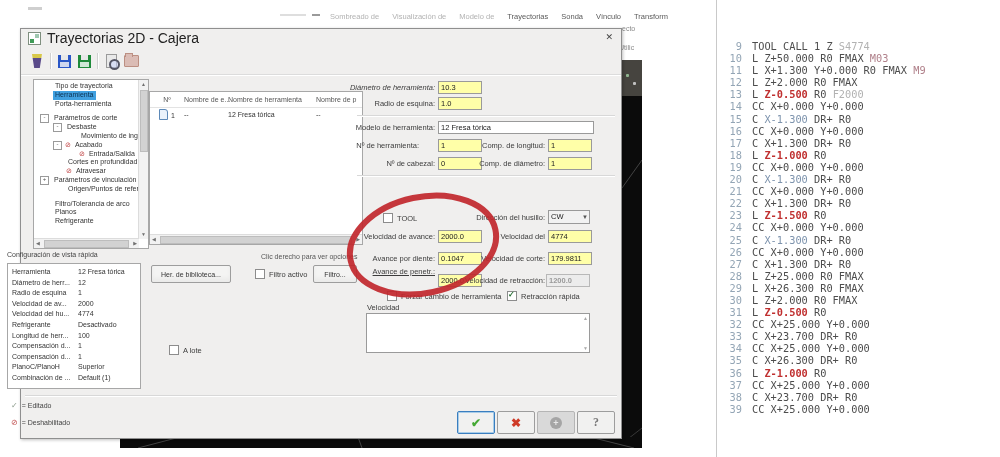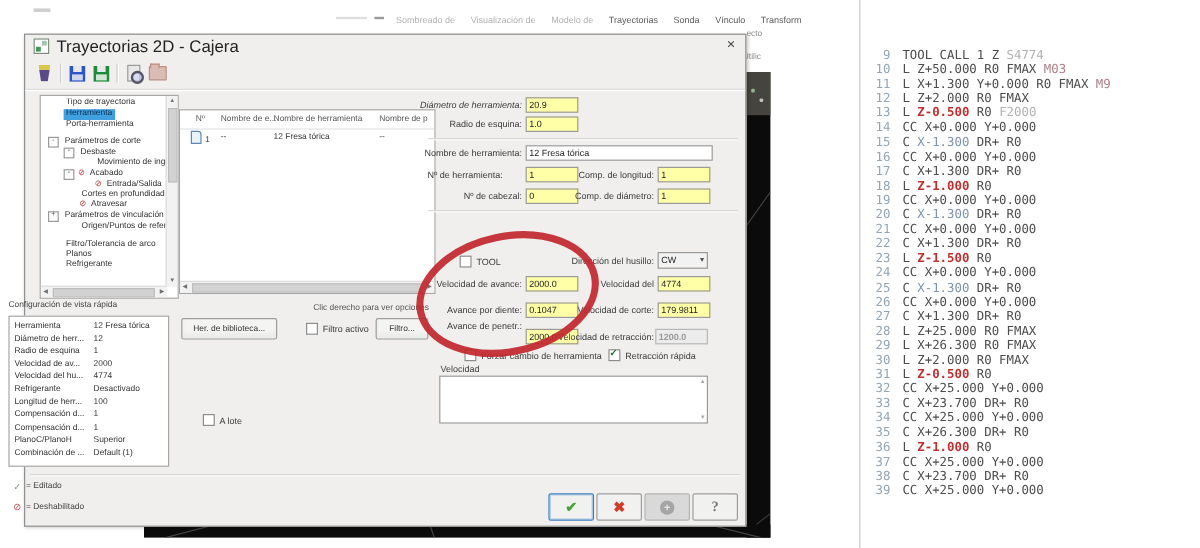--- a/index.html
+++ b/index.html
@@ -330,26 +330,26 @@
     <span class="cb"></span>
     <span>Filtro activo</span>
   </div>
   <div class="btn" style="left:292px;top:236px;width:42px;">Filtro...</div>
   <div class="cbrow" style="left:126px;top:316px;margin-left:22px;">
     <span class="cb"></span>
     <span>A lote</span>
   </div>
 
   <div class="flabel" style="left:300px;top:54px;width:114px;font-style:italic;">Diámetro de herramienta:</div>
-  <div class="finput" style="left:417px;top:52px;width:38px;">20.9</div>
+  <div class="finput" style="left:417px;top:52px;width:38px;">10.3</div>
   <div class="flabel" style="left:300px;top:70px;width:114px;">Radio de esquina:</div>
   <div class="finput" style="left:417px;top:68px;width:38px;">1.0</div>
   <div class="fsep" style="left:336px;top:86px;width:258px;"></div>
 
-  <div class="flabel" style="left:300px;top:94px;width:114px;">Nombre de herramienta:</div>
+  <div class="flabel" style="left:300px;top:94px;width:114px;">Modelo de herramienta:</div>
   <div class="finput white" style="left:417px;top:92px;width:150px;">12 Fresa tórica</div>
 
   <div class="flabel" style="left:284px;top:112px;width:114px;">Nº de herramienta:</div>
   <div class="finput" style="left:417px;top:110px;width:38px;">1</div>
   <div class="flabel" style="left:440px;top:112px;width:84px;">Comp. de longitud:</div>
   <div class="finput" style="left:527px;top:110px;width:38px;">1</div>
 
   <div class="flabel" style="left:300px;top:130px;width:114px;">Nº de cabezal:</div>
   <div class="finput" style="left:417px;top:128px;width:38px;">0</div>
   <div class="flabel" style="left:440px;top:130px;width:84px;">Comp. de diámetro:</div>
@@ -368,21 +368,21 @@
   <div class="flabel" style="left:300px;top:203px;width:114px;">Velocidad de avance:</div>
   <div class="finput" style="left:417px;top:201px;width:38px;">2000.0</div>
   <div class="flabel" style="left:440px;top:203px;width:84px;">Velocidad del</div>
   <div class="finput" style="left:527px;top:201px;width:38px;">4774</div>
 
   <div class="flabel" style="left:300px;top:225px;width:114px;">Avance por diente:</div>
   <div class="finput" style="left:417px;top:223px;width:38px;">0.1047</div>
   <div class="flabel" style="left:440px;top:225px;width:84px;">Velocidad de corte:</div>
   <div class="finput" style="left:527px;top:223px;width:38px;">179.9811</div>
 
-  <div class="flabel" style="left:300px;top:238px;width:114px;">Avance de penetr.:</div>
+  <div class="flabel" style="left:300px;top:238px;width:114px;text-decoration:underline;">Avance de penetr.:</div>
   <div class="finput" style="left:417px;top:245px;width:38px;">2000.0</div>
   <div class="flabel" style="left:426px;top:247px;width:98px;">Velocidad de retracción:</div>
   <div class="finput disabled" style="left:525px;top:245px;width:38px;font-weight:bold;">1200.0</div>
 
   <div class="cbrow" style="left:366px;top:262px;">
     <span class="cb"></span>
     <span>Forzar cambio de herramienta</span>
   </div>
   <div class="cbrow" style="left:486px;top:262px;">
     <span class="cb checked"></span>

